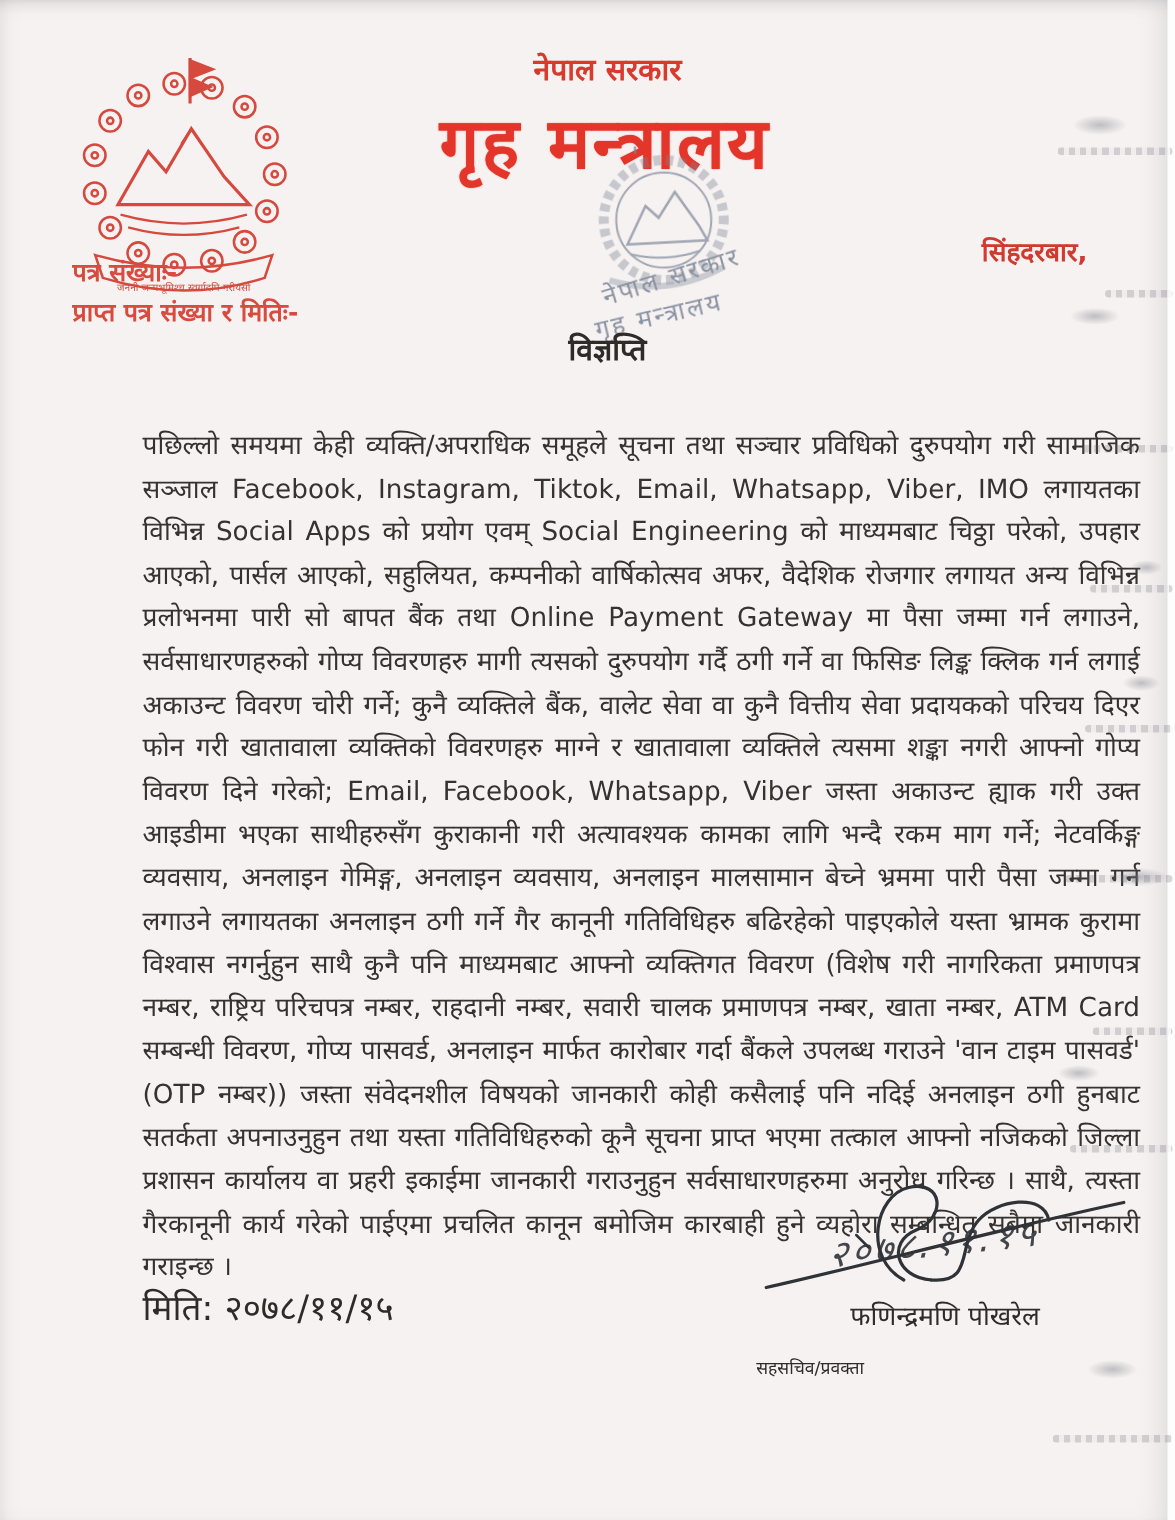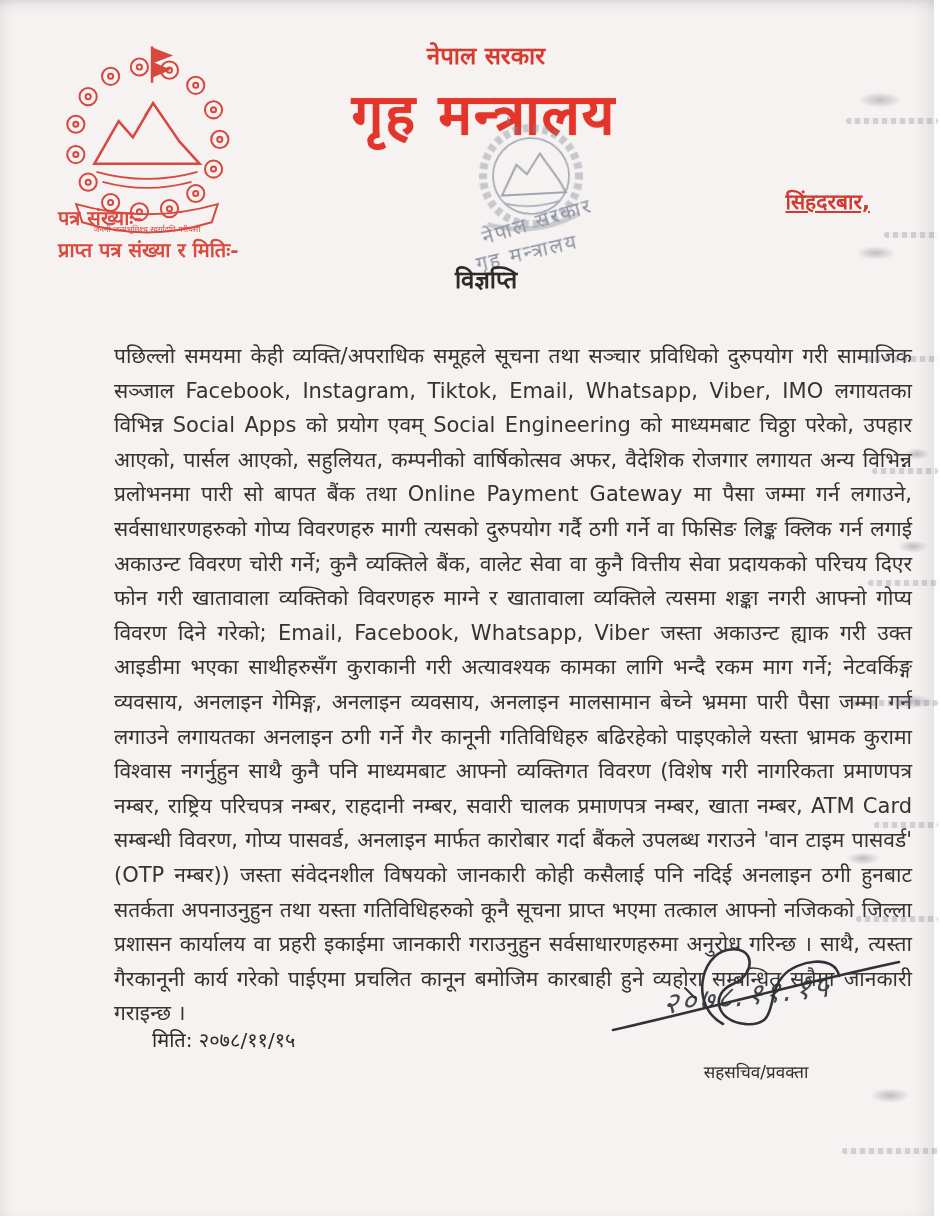--- a/index.html
+++ b/index.html
@@ -20,42 +20,42 @@
     position:absolute; top:74px; left:0; width:100%; text-align:center;
     transform:translateX(14px); font-size:56px; font-weight:bold; color:#e4352a;
     letter-spacing:2px; text-shadow:0 0 1px #e4352a;
   }
   .emblem { position:absolute; left:56px; top:44px; width:182px; height:208px; }
   .stamp  { position:absolute; left:416px; top:116px; width:232px; height:158px;
             transform:rotate(-3deg); opacity:.88; filter:blur(.3px); }
   .ref-block { position:absolute; left:58px; top:202px; font-size:20px; font-weight:600;
                color:#d94b3e; line-height:32px; }
   .addr-block { position:absolute; right:70px; top:186px; text-align:right;
-                font-size:21px; font-weight:bold; color:#cf3a31; line-height:33px;text-decoration:underline; }
+                font-size:21px; font-weight:bold; color:#cf3a31; line-height:33px; }
   .notice-title {
     position:absolute; top:262px; left:0; width:100%; text-align:center;
     transform:translateX(16px); font-size:24px; font-weight:bold; color:#2e2b28;
   }
   .body-text {
     position:absolute; left:114px; top:318px; width:798px;
     font-size:21px; line-height:34.6px; color:#36322f;
     text-align:justify; text-justify:inter-word;
   }
-  .date-line { position:absolute; left:114px; top:1026px; font-size:20px; color:#2e2b28;margin-left:38px; }
+  .date-line { position:absolute; left:114px; top:1026px; font-size:28px; color:#2e2b28; }
   .sig-block { position:absolute; left:605px; top:936px; width:302px; height:170px; }
   .sig-svg { position:absolute; left:0; top:0; width:302px; height:106px; }
   .sig-scribble {
     position:absolute; left:58px; top:38px; font-size:29px; color:#2f3338;
     font-style:italic; letter-spacing:3px; transform:rotate(-6deg) skewX(-8deg);
     opacity:.9; white-space:nowrap;
   }
   .sig-name  { position:absolute; left:0; top:102px; width:302px; text-align:center;
                font-size:21px; color:#2e2b28; }
-  .sig-title { position:absolute; left:0; top:124px; width:302px; text-align:center;
-               font-size:17px; color:#2e2b28; }
+  .sig-title { position:absolute; left:0; top:148px; width:302px; text-align:left;
+               font-size:14px; color:#2e2b28; }
   .smudge { position:absolute;
     background:radial-gradient(ellipse at center, rgba(108,110,124,.40), rgba(108,110,124,0) 70%);
     filter:blur(.5px); border-radius:50%; }
   .smudge-line { position:absolute; height:6px; border-radius:3px; opacity:.45; filter:blur(.6px);
     background:repeating-linear-gradient(90deg, rgba(96,98,112,.55) 0 5px, rgba(96,98,112,.08) 5px 9px); }
 </style>
 </head>
 <body>
 
 <div class="page">
@@ -146,20 +146,21 @@
   <div class="sig-block">
     <svg class="sig-svg" viewBox="0 0 302 106">
       <g stroke="#2f3338" fill="none" stroke-width="2.6" stroke-linecap="round">
         <path d="M 8 94 C 80 78, 200 46, 294 26"></path>
         <path d="M 118 88 C 85 70, 95 20, 122 14 C 150 8, 152 38, 128 48 C 104 58, 112 86, 140 88"></path>
         <path d="M 140 88 C 175 91, 160 60, 178 40 C 192 24, 230 18, 234 40"></path>
         <path d="M 90 62 L 80 52" stroke-width="2"></path>
       </g>
     </svg>
     <span class="sig-scribble">२०७८.११.१५</span>
+    <div class="sig-name">फणिन्द्रमणि पोखरेल</div>
     <div class="sig-title">सहसचिव/प्रवक्ता</div>
   </div>
 
   <div class="smudge" style="left:858px; top:92px;  width:44px; height:16px;"></div>
   <div class="smudge-line" style="left:846px; top:118px; width:92px;"></div>
   <div class="smudge-line" style="left:884px; top:232px; width:54px;"></div>
   <div class="smudge" style="left:856px; top:246px; width:40px; height:14px;"></div>
   <div class="smudge-line" style="left:866px; top:356px; width:72px;"></div>
   <div class="smudge" style="left:904px; top:448px; width:26px; height:12px;"></div>
   <div class="smudge-line" style="left:872px; top:468px; width:66px;"></div>

